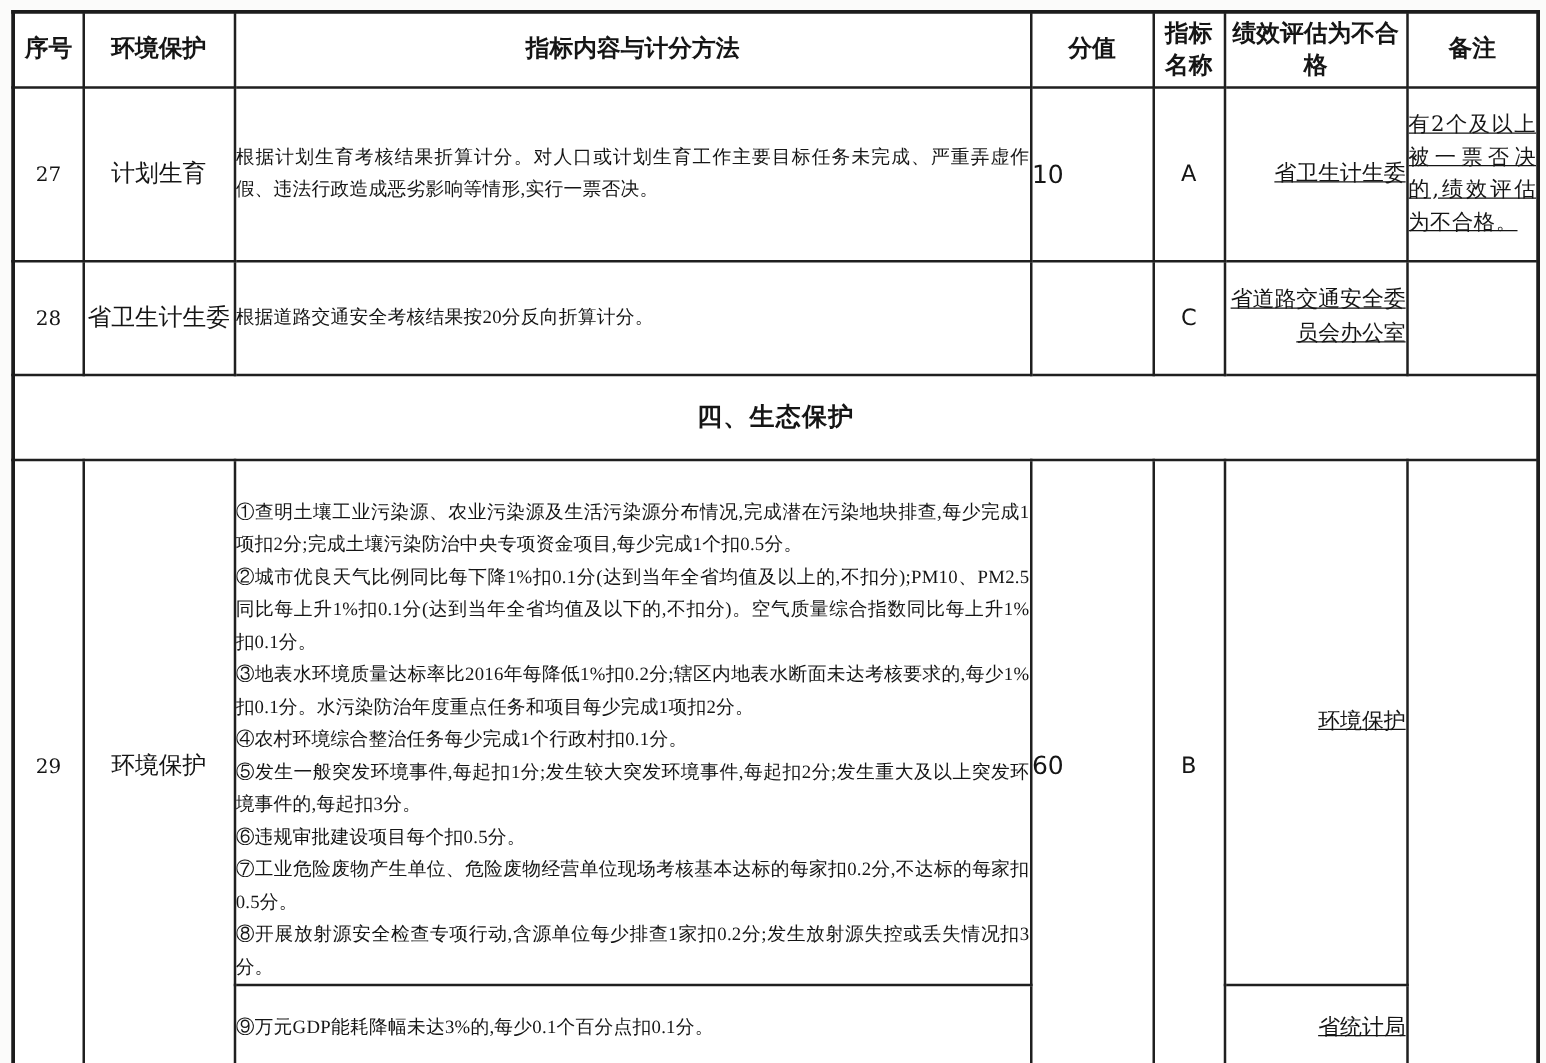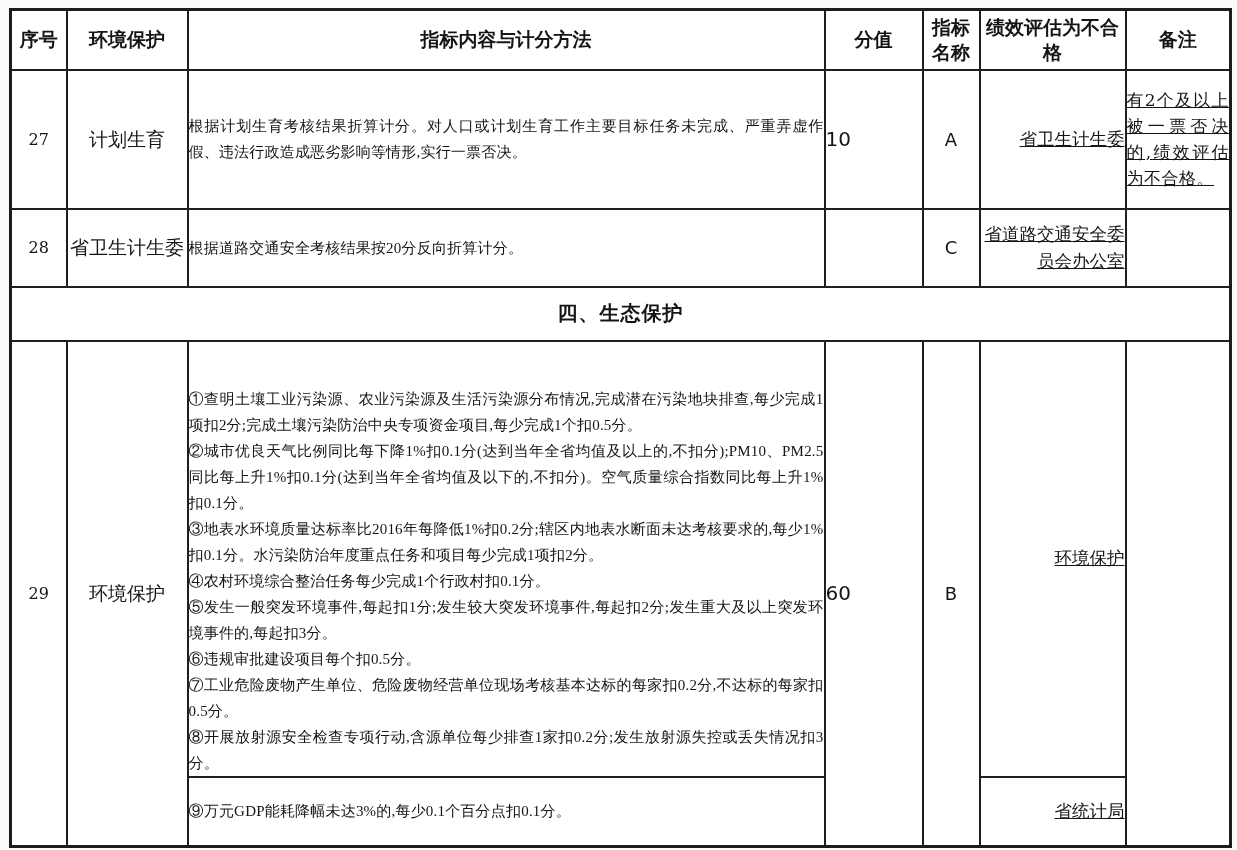--- a/index.html
+++ b/index.html
@@ -71,21 +71,21 @@
     font-size:15px;
     line-height:26px;
     text-align:justify;
     padding:8px 10px 8px 9px;
     white-space:pre-line;
     letter-spacing:0.2px;
     font-family:Liberation Serif, serif;
   }
   td.content.tall{
     vertical-align:top;
-    padding-top:44px;
+    padding-top:28px;
     margin-left:12px;
   }
   td.remark{
     font-size:17px;
     line-height:26px;
     text-align:justify;
     padding:4px 7px;
     letter-spacing:0.5px;
     text-decoration:underline;
   }
@@ -126,31 +126,31 @@
     <tr style="height:139px">
       <td class="num">27</td>
       <td class="name">计划生育</td>
       <td class="content">根据计划生育考核结果折算计分。对人口或计划生育工作主要目标任务未完成、严重弄虚作假、违法行政造成恶劣影响等情形,实行一票否决。</td>
       <td class="score">10</td>
       <td class="type">A</td>
       <td class="unit">省卫生计生委</td>
       <td class="remark">有2个及以上被一票否决的,绩效评估为不合格。</td>
     </tr>
 
-    <tr style="height:78px">
+    <tr style="height:91px">
       <td class="num">28</td>
       <td class="name">省卫生计生委</td>
       <td class="content">根据道路交通安全考核结果按20分反向折算计分。</td>
       <td class="score"></td>
       <td class="type">C</td>
       <td class="unit">省道路交通安全委员会办公室</td>
       <td class="remark"></td>
     </tr>
 
-    <tr style="height:54px">
+    <tr style="height:68px">
       <td class="section" colspan="7">四、生态保护</td>
     </tr>
 
     <tr style="height:420px">
       <td class="num" rowspan="2">29</td>
       <td class="name" rowspan="2">环境保护</td>
       <td class="content tall">①查明土壤工业污染源、农业污染源及生活污染源分布情况,完成潜在污染地块排查,每少完成1项扣2分;完成土壤污染防治中央专项资金项目,每少完成1个扣0.5分。
 ②城市优良天气比例同比每下降1%扣0.1分(达到当年全省均值及以上的,不扣分);PM10、PM2.5同比每上升1%扣0.1分(达到当年全省均值及以下的,不扣分)。空气质量综合指数同比每上升1%扣0.1分。
 ③地表水环境质量达标率比2016年每降低1%扣0.2分;辖区内地表水断面未达考核要求的,每少1%扣0.1分。水污染防治年度重点任务和项目每少完成1项扣2分。
 ④农村环境综合整治任务每少完成1个行政村扣0.1分。

